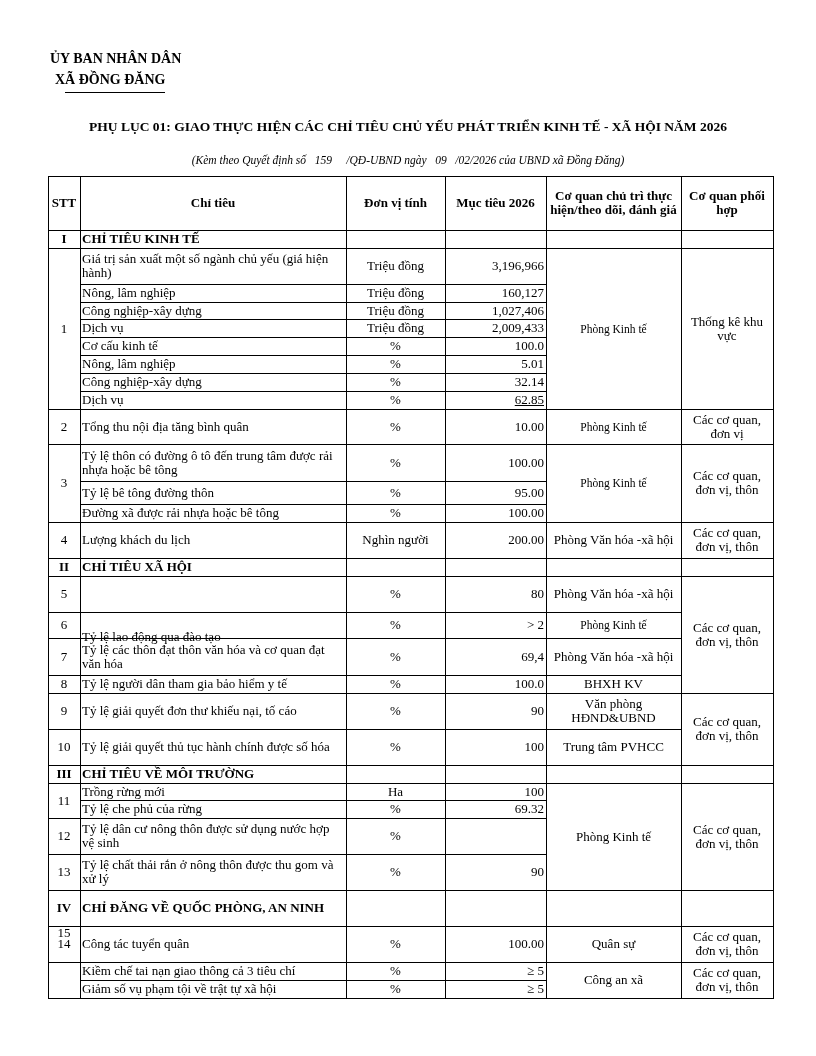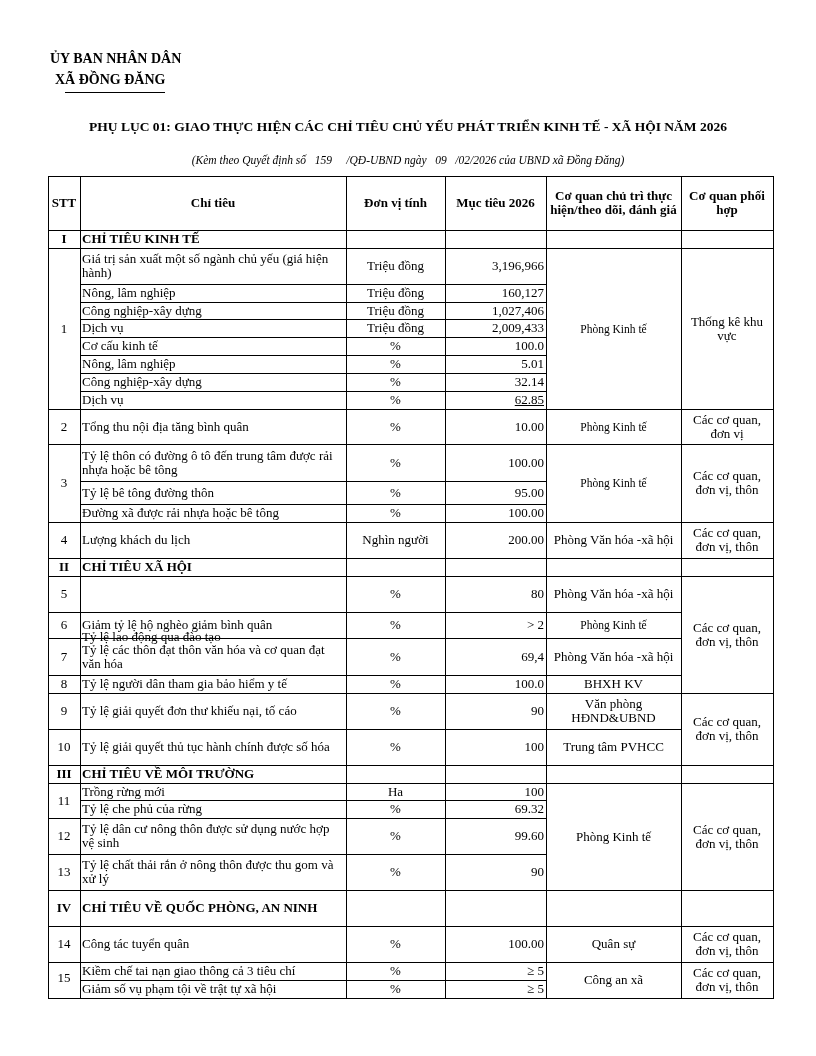--- a/index.html
+++ b/index.html
@@ -532,23 +532,20 @@
     <div class="hl" style="left: 498px; width: 136px; top: 436px;"></div>
     <div class="vl" style="left: 498px; top: 400px; height: 37px;"></div>
     <div class="vl" style="left: 633px; top: 400px; height: 37px;"></div>
     <div class="cell c-center" style="left: 0px; width: 32px; top: 436px; height: 26px;">
       <span>6</span>
     </div>
     <div class="hl" style="left: 0px; width: 33px; top: 436px;"></div>
     <div class="hl" style="left: 0px; width: 33px; top: 462px;"></div>
     <div class="vl" style="left: 0px; top: 436px; height: 27px;"></div>
     <div class="vl" style="left: 32px; top: 436px; height: 27px;"></div>
-    <div class="cell c-left" style="left: 32px; width: 266px; top: 436px; height: 26px;">
-      <span>Giảm tỷ lệ hộ nghèo giảm bình quân</span>
-    </div>
     <div class="hl" style="left: 32px; width: 267px; top: 436px;"></div>
     <div class="hl" style="left: 32px; width: 267px; top: 462px;"></div>
     <div class="vl" style="left: 32px; top: 436px; height: 27px;"></div>
     <div class="vl" style="left: 298px; top: 436px; height: 27px;"></div>
     <div class="cell c-center" style="left: 298px; width: 99px; top: 436px; height: 26px;">
       <span>%</span>
     </div>
     <div class="hl" style="left: 298px; width: 100px; top: 436px;"></div>
     <div class="hl" style="left: 298px; width: 100px; top: 462px;"></div>
     <div class="vl" style="left: 298px; top: 436px; height: 27px;"></div>
@@ -818,23 +815,20 @@
     <div class="hl" style="left: 32px; width: 267px; top: 678px;"></div>
     <div class="vl" style="left: 32px; top: 642px; height: 37px;"></div>
     <div class="vl" style="left: 298px; top: 642px; height: 37px;"></div>
     <div class="cell c-center" style="left: 298px; width: 99px; top: 642px; height: 36px;">
       <span>%</span>
     </div>
     <div class="hl" style="left: 298px; width: 100px; top: 642px;"></div>
     <div class="hl" style="left: 298px; width: 100px; top: 678px;"></div>
     <div class="vl" style="left: 298px; top: 642px; height: 37px;"></div>
     <div class="vl" style="left: 397px; top: 642px; height: 37px;"></div>
-    <div class="cell c-right" style="left: 397px; width: 101px; top: 642px; height: 36px;">
-      <span>99.60</span>
-    </div>
     <div class="hl" style="left: 397px; width: 102px; top: 642px;"></div>
     <div class="hl" style="left: 397px; width: 102px; top: 678px;"></div>
     <div class="vl" style="left: 397px; top: 642px; height: 37px;"></div>
     <div class="vl" style="left: 498px; top: 642px; height: 37px;"></div>
     <div class="cell c-center" style="left: 0px; width: 32px; top: 678px; height: 36px;">
       <span>13</span>
     </div>
     <div class="hl" style="left: 0px; width: 33px; top: 678px;"></div>
     <div class="hl" style="left: 0px; width: 33px; top: 714px;"></div>
     <div class="vl" style="left: 0px; top: 678px; height: 37px;"></div>
@@ -875,21 +869,21 @@
     <div class="vl" style="left: 633px; top: 607px; height: 108px;"></div>
     <div class="vl" style="left: 725px; top: 607px; height: 108px;"></div>
     <div class="cell c-center bold" style="left: 0px; width: 32px; top: 714px; height: 36px;">
       <span>IV</span>
     </div>
     <div class="hl" style="left: 0px; width: 33px; top: 714px;"></div>
     <div class="hl" style="left: 0px; width: 33px; top: 750px;"></div>
     <div class="vl" style="left: 0px; top: 714px; height: 37px;"></div>
     <div class="vl" style="left: 32px; top: 714px; height: 37px;"></div>
     <div class="cell c-left bold" style="left: 32px; width: 266px; top: 714px; height: 36px;">
-      <span>CHỈ TIÊU VỀ QUỐC PHÒNG, AN NINH</span>
+      <span>CHỈ ĐĂNG VỀ QUỐC PHÒNG, AN NINH</span>
     </div>
     <div class="hl" style="left: 32px; width: 267px; top: 714px;"></div>
     <div class="hl" style="left: 32px; width: 267px; top: 750px;"></div>
     <div class="vl" style="left: 32px; top: 714px; height: 37px;"></div>
     <div class="vl" style="left: 298px; top: 714px; height: 37px;"></div>
     <div class="cell " style="left: 298px; width: 99px; top: 714px; height: 36px;"></div>
     <div class="hl" style="left: 298px; width: 100px; top: 714px;"></div>
     <div class="hl" style="left: 298px; width: 100px; top: 750px;"></div>
     <div class="vl" style="left: 298px; top: 714px; height: 37px;"></div>
     <div class="vl" style="left: 397px; top: 714px; height: 37px;"></div>
@@ -943,21 +937,21 @@
     <div class="hl" style="left: 498px; width: 136px; top: 786px;"></div>
     <div class="vl" style="left: 498px; top: 750px; height: 37px;"></div>
     <div class="vl" style="left: 633px; top: 750px; height: 37px;"></div>
     <div class="cell c-center" style="left: 633px; width: 92px; top: 750px; height: 36px;">
       <span>Các cơ quan, đơn vị, thôn</span>
     </div>
     <div class="hl" style="left: 633px; width: 93px; top: 750px;"></div>
     <div class="hl" style="left: 633px; width: 93px; top: 786px;"></div>
     <div class="vl" style="left: 633px; top: 750px; height: 37px;"></div>
     <div class="vl" style="left: 725px; top: 750px; height: 37px;"></div>
-    <div class="cell c-center" style="left: 0px; width: 32px; top: 784px; height: 36px;">
+    <div class="cell c-center" style="left: 0px; width: 32px; top: 739px; height: 36px;">
       <span>15</span>
     </div>
     <div class="hl" style="left: 0px; width: 33px; top: 786px;"></div>
     <div class="hl" style="left: 0px; width: 33px; top: 822px;"></div>
     <div class="vl" style="left: 0px; top: 786px; height: 37px;"></div>
     <div class="vl" style="left: 32px; top: 786px; height: 37px;"></div>
     <div class="cell c-left" style="left: 32px; width: 266px; top: 786px; height: 18px;">
       <span>Kiềm chế tai nạn giao thông cả 3 tiêu chí</span>
     </div>
     <div class="hl" style="left: 32px; width: 267px; top: 786px;"></div>

